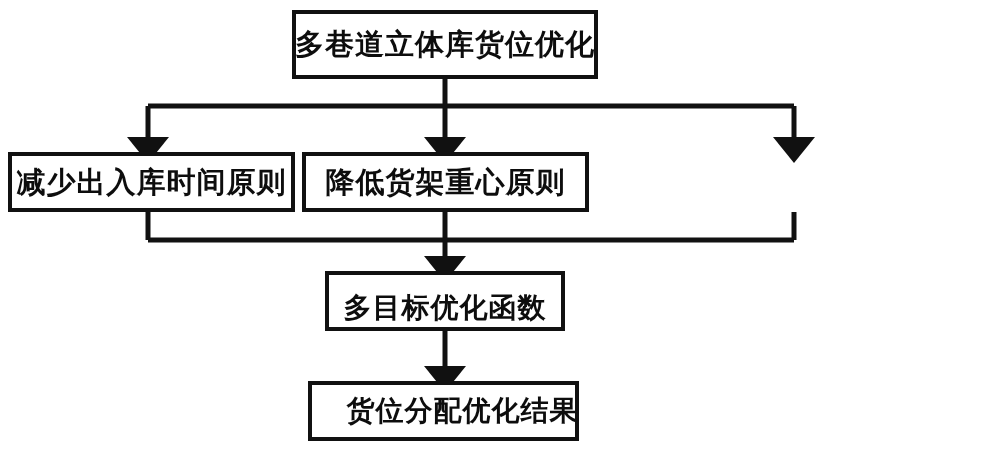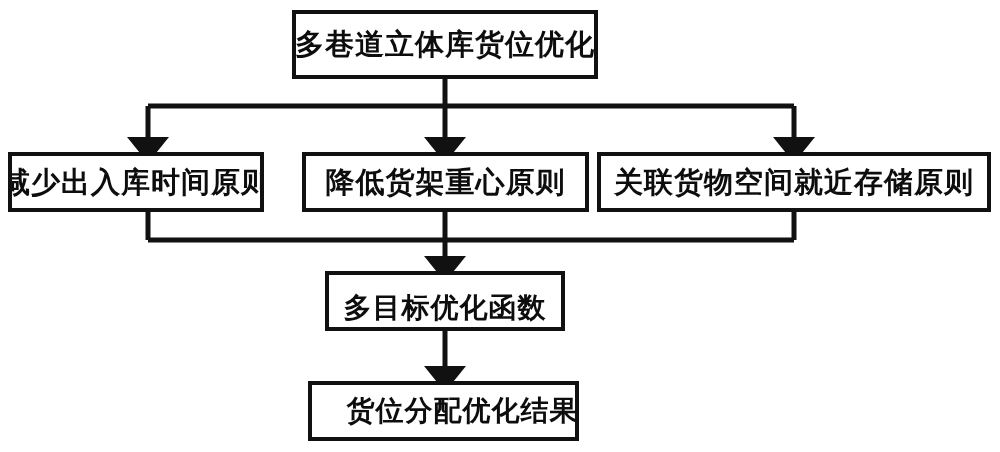--- a/index.html
+++ b/index.html
@@ -41,21 +41,21 @@
     font-family: "Liberation Serif", "DejaVu Serif", serif;
     font-weight: 700;
     color: #0d0d0d;
     white-space: nowrap;
     letter-spacing: 1px;
     line-height: 1;
   }
   #node-root        { left: 292px; top: 10px;  width: 306px; height: 69px; }
   #node-root .node-label { font-size: 29px; }
 
-  #node-principle-1 { left: 8px;   top: 152px; width: 256px; height: 60px; }
+  #node-principle-1 { left: 8px;   top: 152px; width: 287px; height: 60px; }
   #node-principle-2 { left: 302px; top: 152px; width: 287px; height: 60px; }
   #node-principle-3 { left: 597px; top: 152px; width: 394px; height: 60px; }
   #node-principle-1 .node-label,
   #node-principle-2 .node-label,
   #node-principle-3 .node-label { font-size: 29px; }
 
   #node-objective   { left: 325px; top: 271px; width: 240px; height: 60px; }
   #node-objective .node-label { font-size: 28px; margin-top: 13px; }
 
   #node-result      { left: 308px; top: 381px; width: 271px; height: 60px; padding-left: 38px; }
@@ -97,23 +97,20 @@
   </div>
 
   <div class="node-box" id="node-principle-1">
     <span class="node-label">减少出入库时间原则</span>
   </div>
 
   <div class="node-box" id="node-principle-2">
     <span class="node-label">降低货架重心原则</span>
   </div>
 
-  <div class="node-box" id="node-principle-3">
-    <span class="node-label">关联货物空间就近存储原则</span>
-  </div>
 
   <div class="node-box" id="node-objective">
     <span class="node-label">多目标优化函数</span>
   </div>
 
   <div class="node-box" id="node-result">
     <span class="node-label">货位分配优化结果</span>
   </div>
 
 </div>

